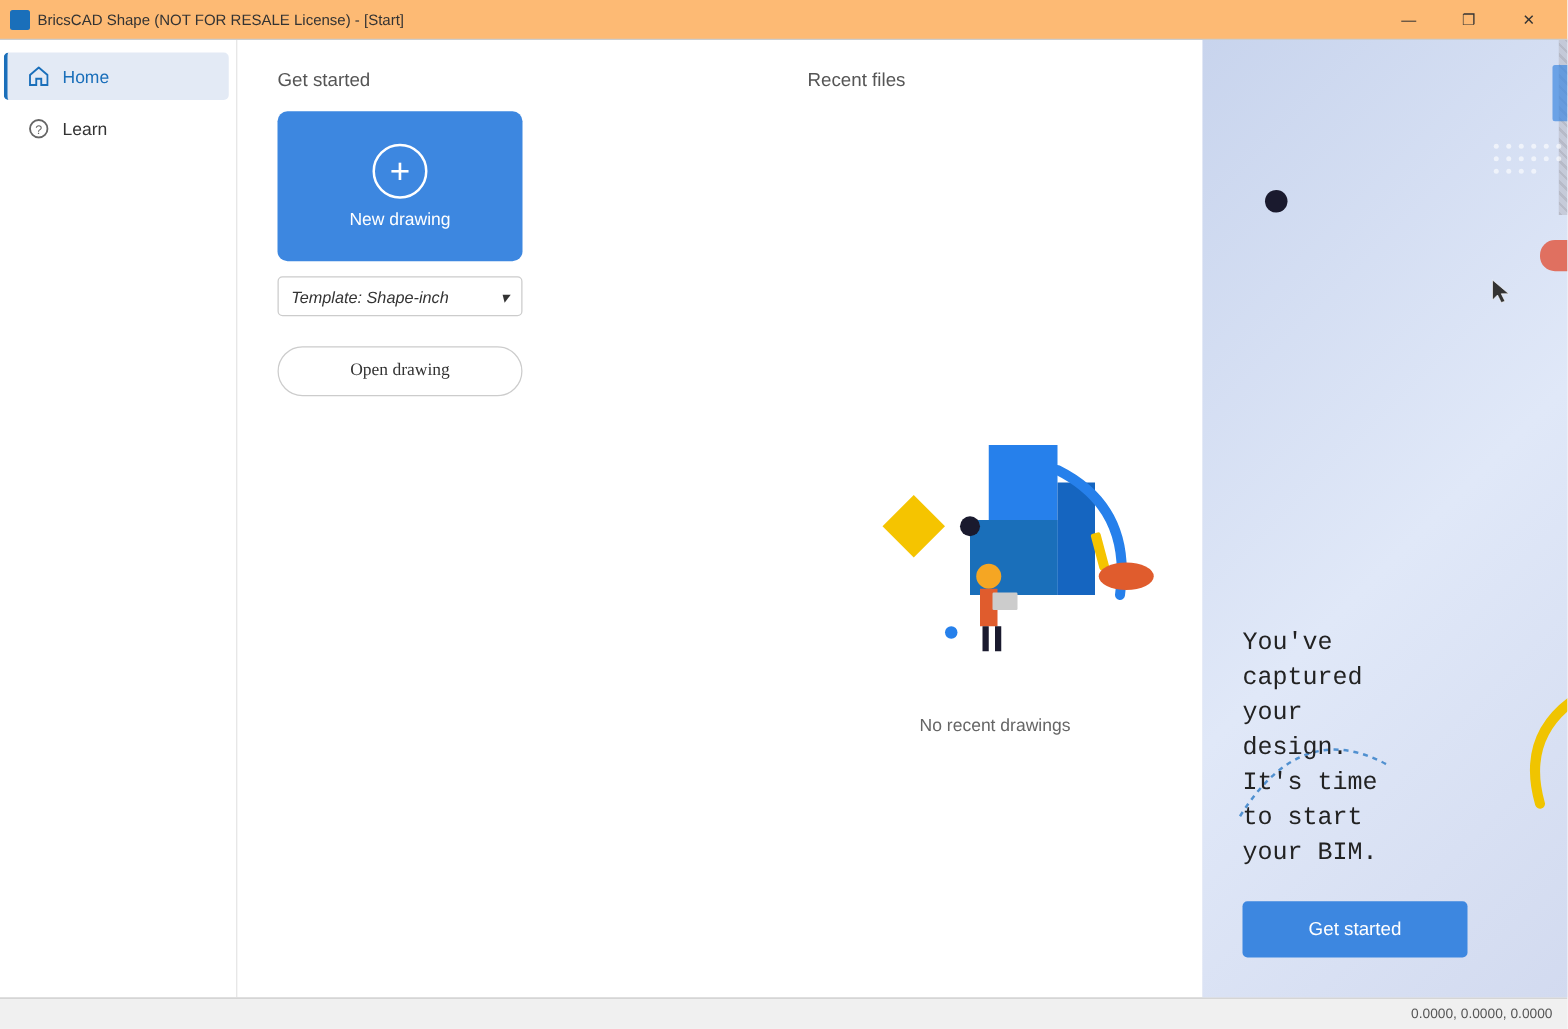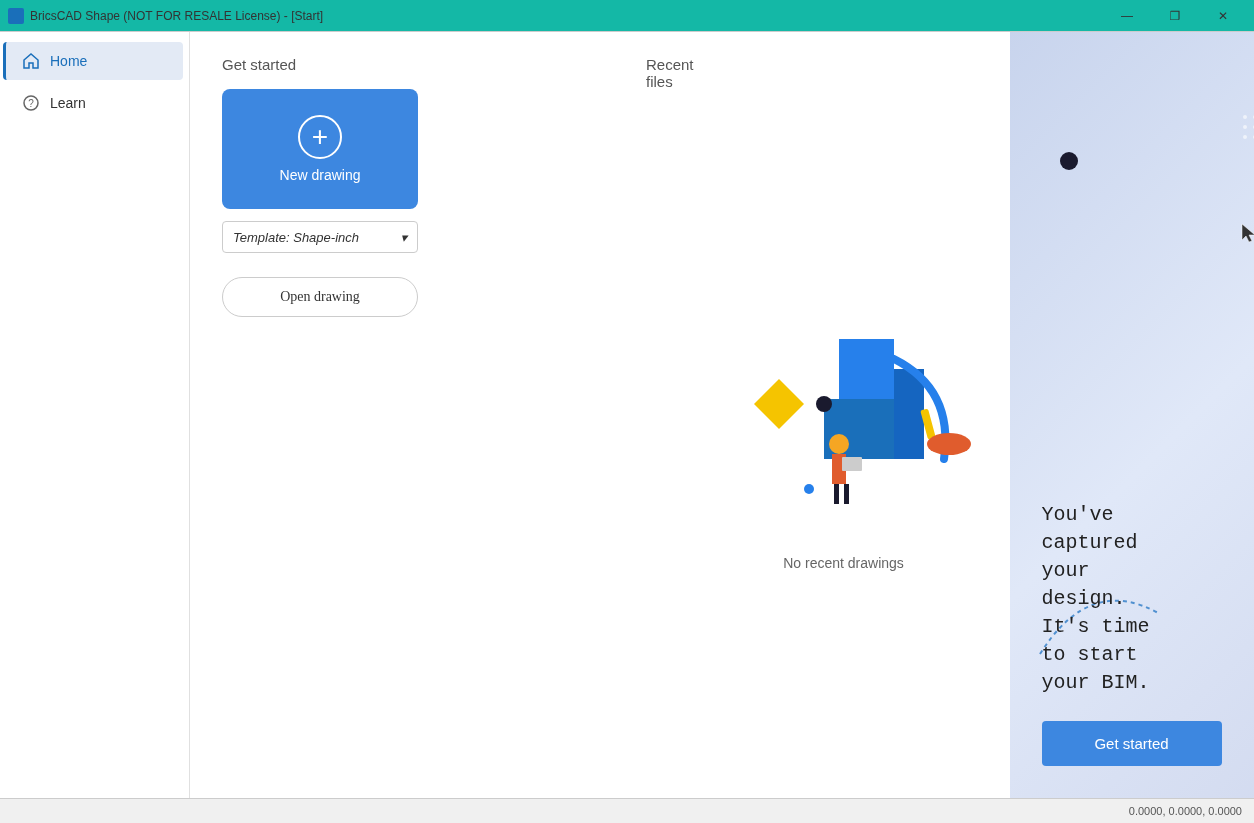--- a/index.html
+++ b/index.html
@@ -1,20 +1,20 @@
 <!DOCTYPE html>
 <html><head>
   <meta charset="utf-8">
   <style>
     * { box-sizing: border-box; margin: 0; padding: 0; }
     body { font-family: 'Segoe UI', Arial, sans-serif; background: #f0f0f0; width: 1254px; height: 823px; overflow: hidden; display: flex; flex-direction: column; }
 
     
     .title-bar {
-      background: #14b8a6;
+      background: #fdba74;
       height: 32px;
       display: flex;
       align-items: center;
       justify-content: space-between;
       padding: 0 8px;
       flex-shrink: 0;
       border-bottom: 1px solid #ccc;
     }
     .title-bar-left {
       display: flex;
@@ -177,21 +177,21 @@
       align-items: center;
       justify-content: center;
       font-family: Liberation Serif, serif;
     }
 
     
     .center-panel {
       flex: 1;
       padding: 24px 16px;
       display: flex;
-      flex-direction: row;
+      flex-direction: column;
       align-items: center;
     }
     .recent-files-title {
       font-size: 15px;
       color: #555;
       margin-bottom: 16px;
       align-self: flex-start;
     }
     .recent-files-illustration {
       flex: 1;

